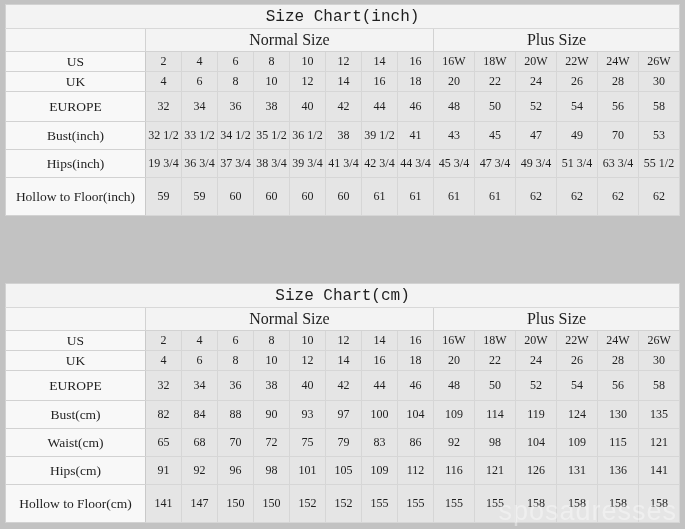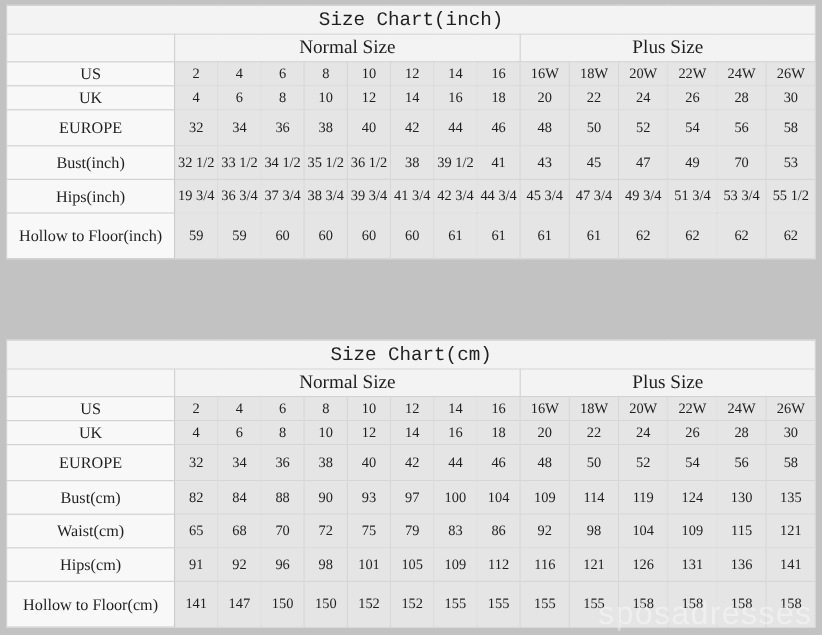--- a/index.html
+++ b/index.html
@@ -196,21 +196,21 @@
             <td class="value-cell">37 3/4</td>
             <td class="value-cell">38 3/4</td>
             <td class="value-cell">39 3/4</td>
             <td class="value-cell">41 3/4</td>
             <td class="value-cell">42 3/4</td>
             <td class="value-cell">44 3/4</td>
             <td class="value-cell">45 3/4</td>
             <td class="value-cell">47 3/4</td>
             <td class="value-cell">49 3/4</td>
             <td class="value-cell">51 3/4</td>
-            <td class="value-cell">53 3/4</td>
+            <td class="value-cell">63 3/4</td>
             <td class="value-cell">55 1/2</td>
           </tr>
           <tr>
             <td class="label-cell">Hollow to Floor(inch)</td>
             <td class="value-cell">59</td>
             <td class="value-cell">59</td>
             <td class="value-cell">60</td>
             <td class="value-cell">60</td>
             <td class="value-cell">60</td>
             <td class="value-cell">60</td>

